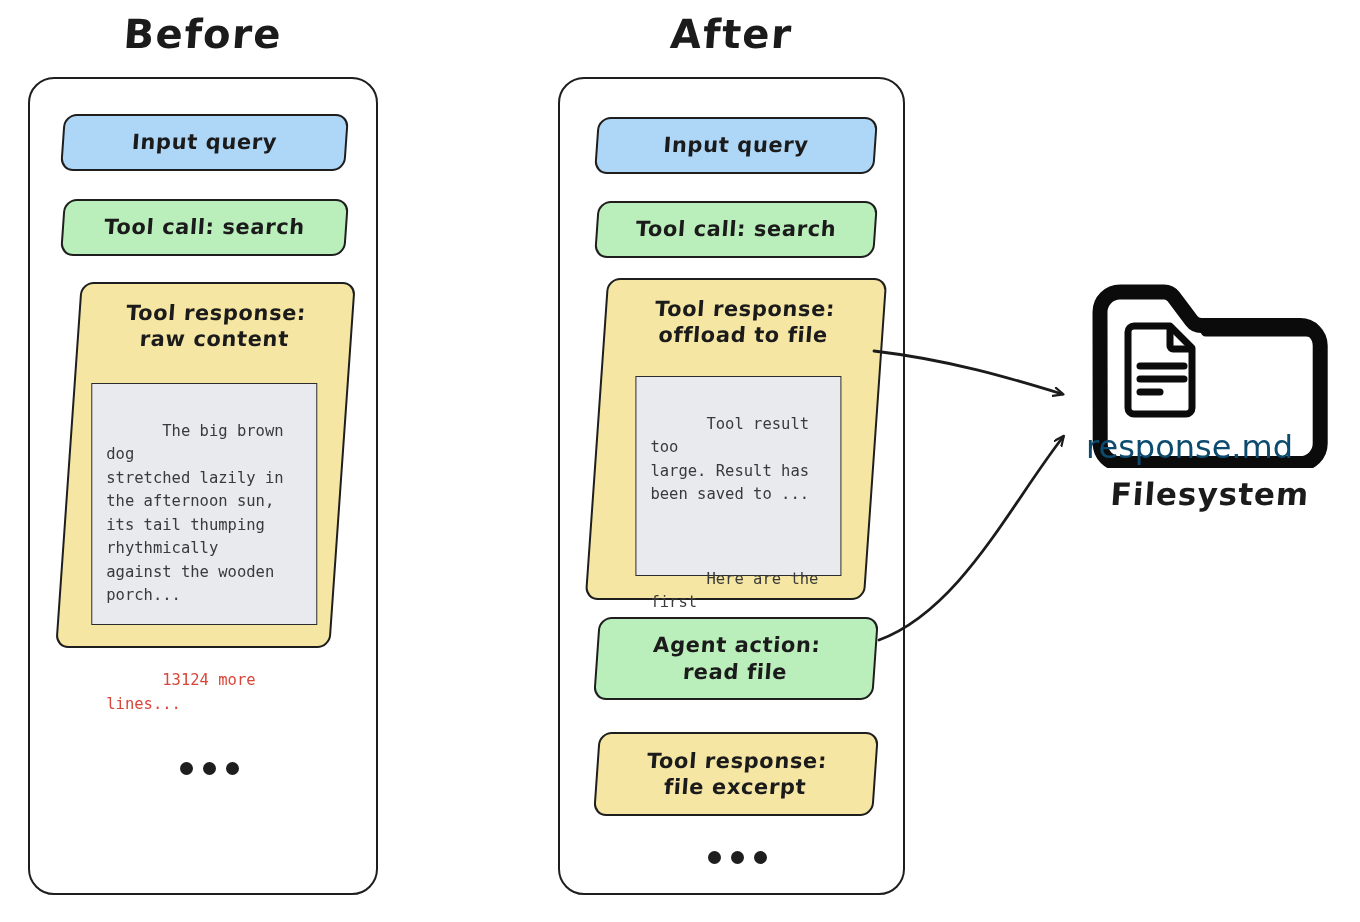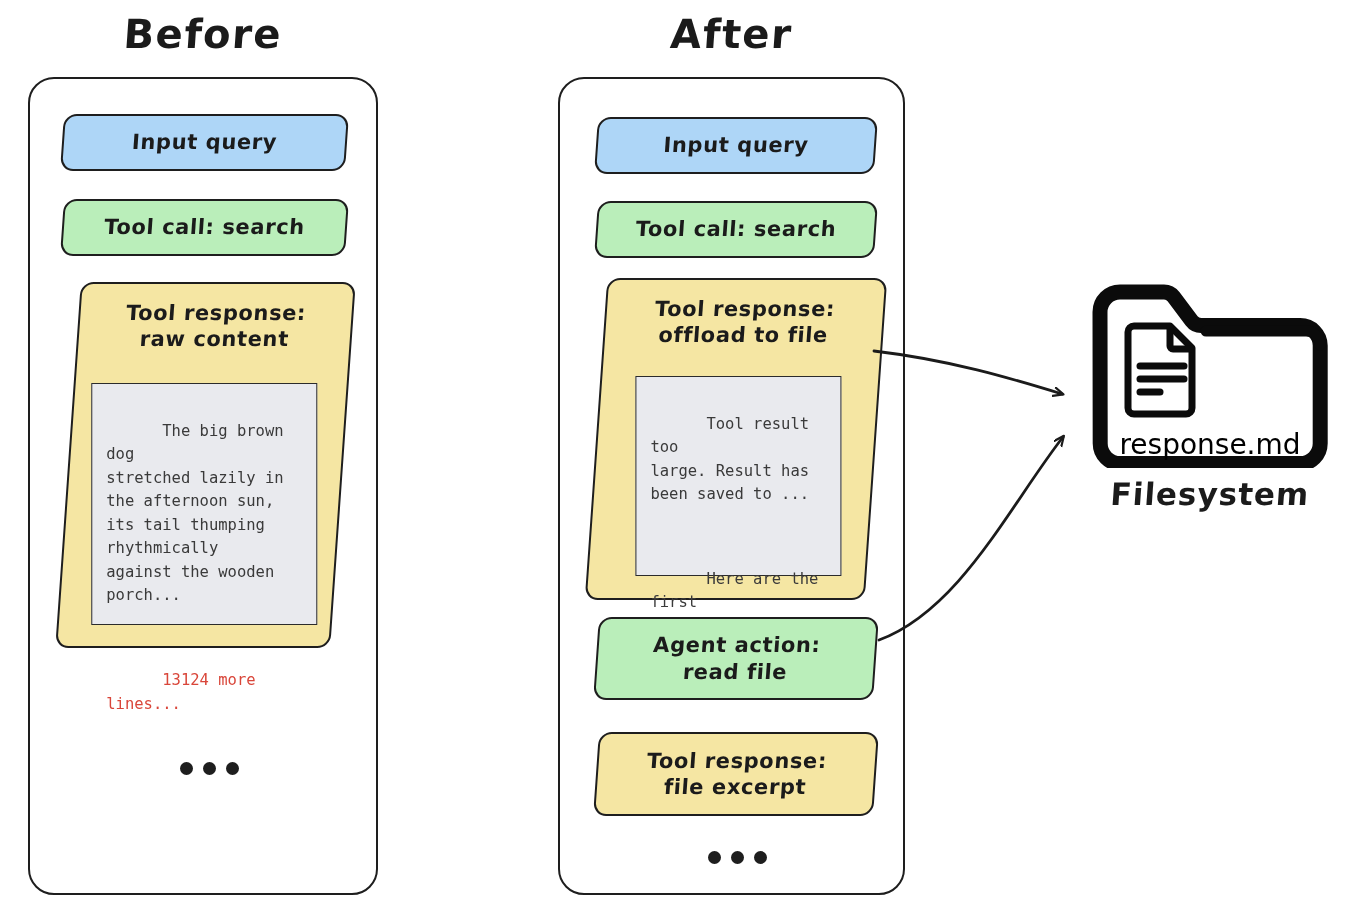--- a/index.html
+++ b/index.html
@@ -124,24 +124,23 @@
     top: 278px;
     width: 268px;
     height: 240px;
   }
   #folder-svg { display: block; }
   #folder-filename {
     position: absolute;
     left: 0;
     top: 150px;
     width: 248px;
-    text-align: center;
     font-family: "DejaVu Sans", sans-serif;
-    font-size: 28px;
-    color: #000000;
+    font-size: 32px;
+    color: #0c4a6e;
     letter-spacing: 0;
   }
   #folder-caption {
     position: absolute;
     left: 0;
     top: 198px;
     width: 248px;
     text-align: center;
     font-size: 31px;
     color: #1b1b1b;

